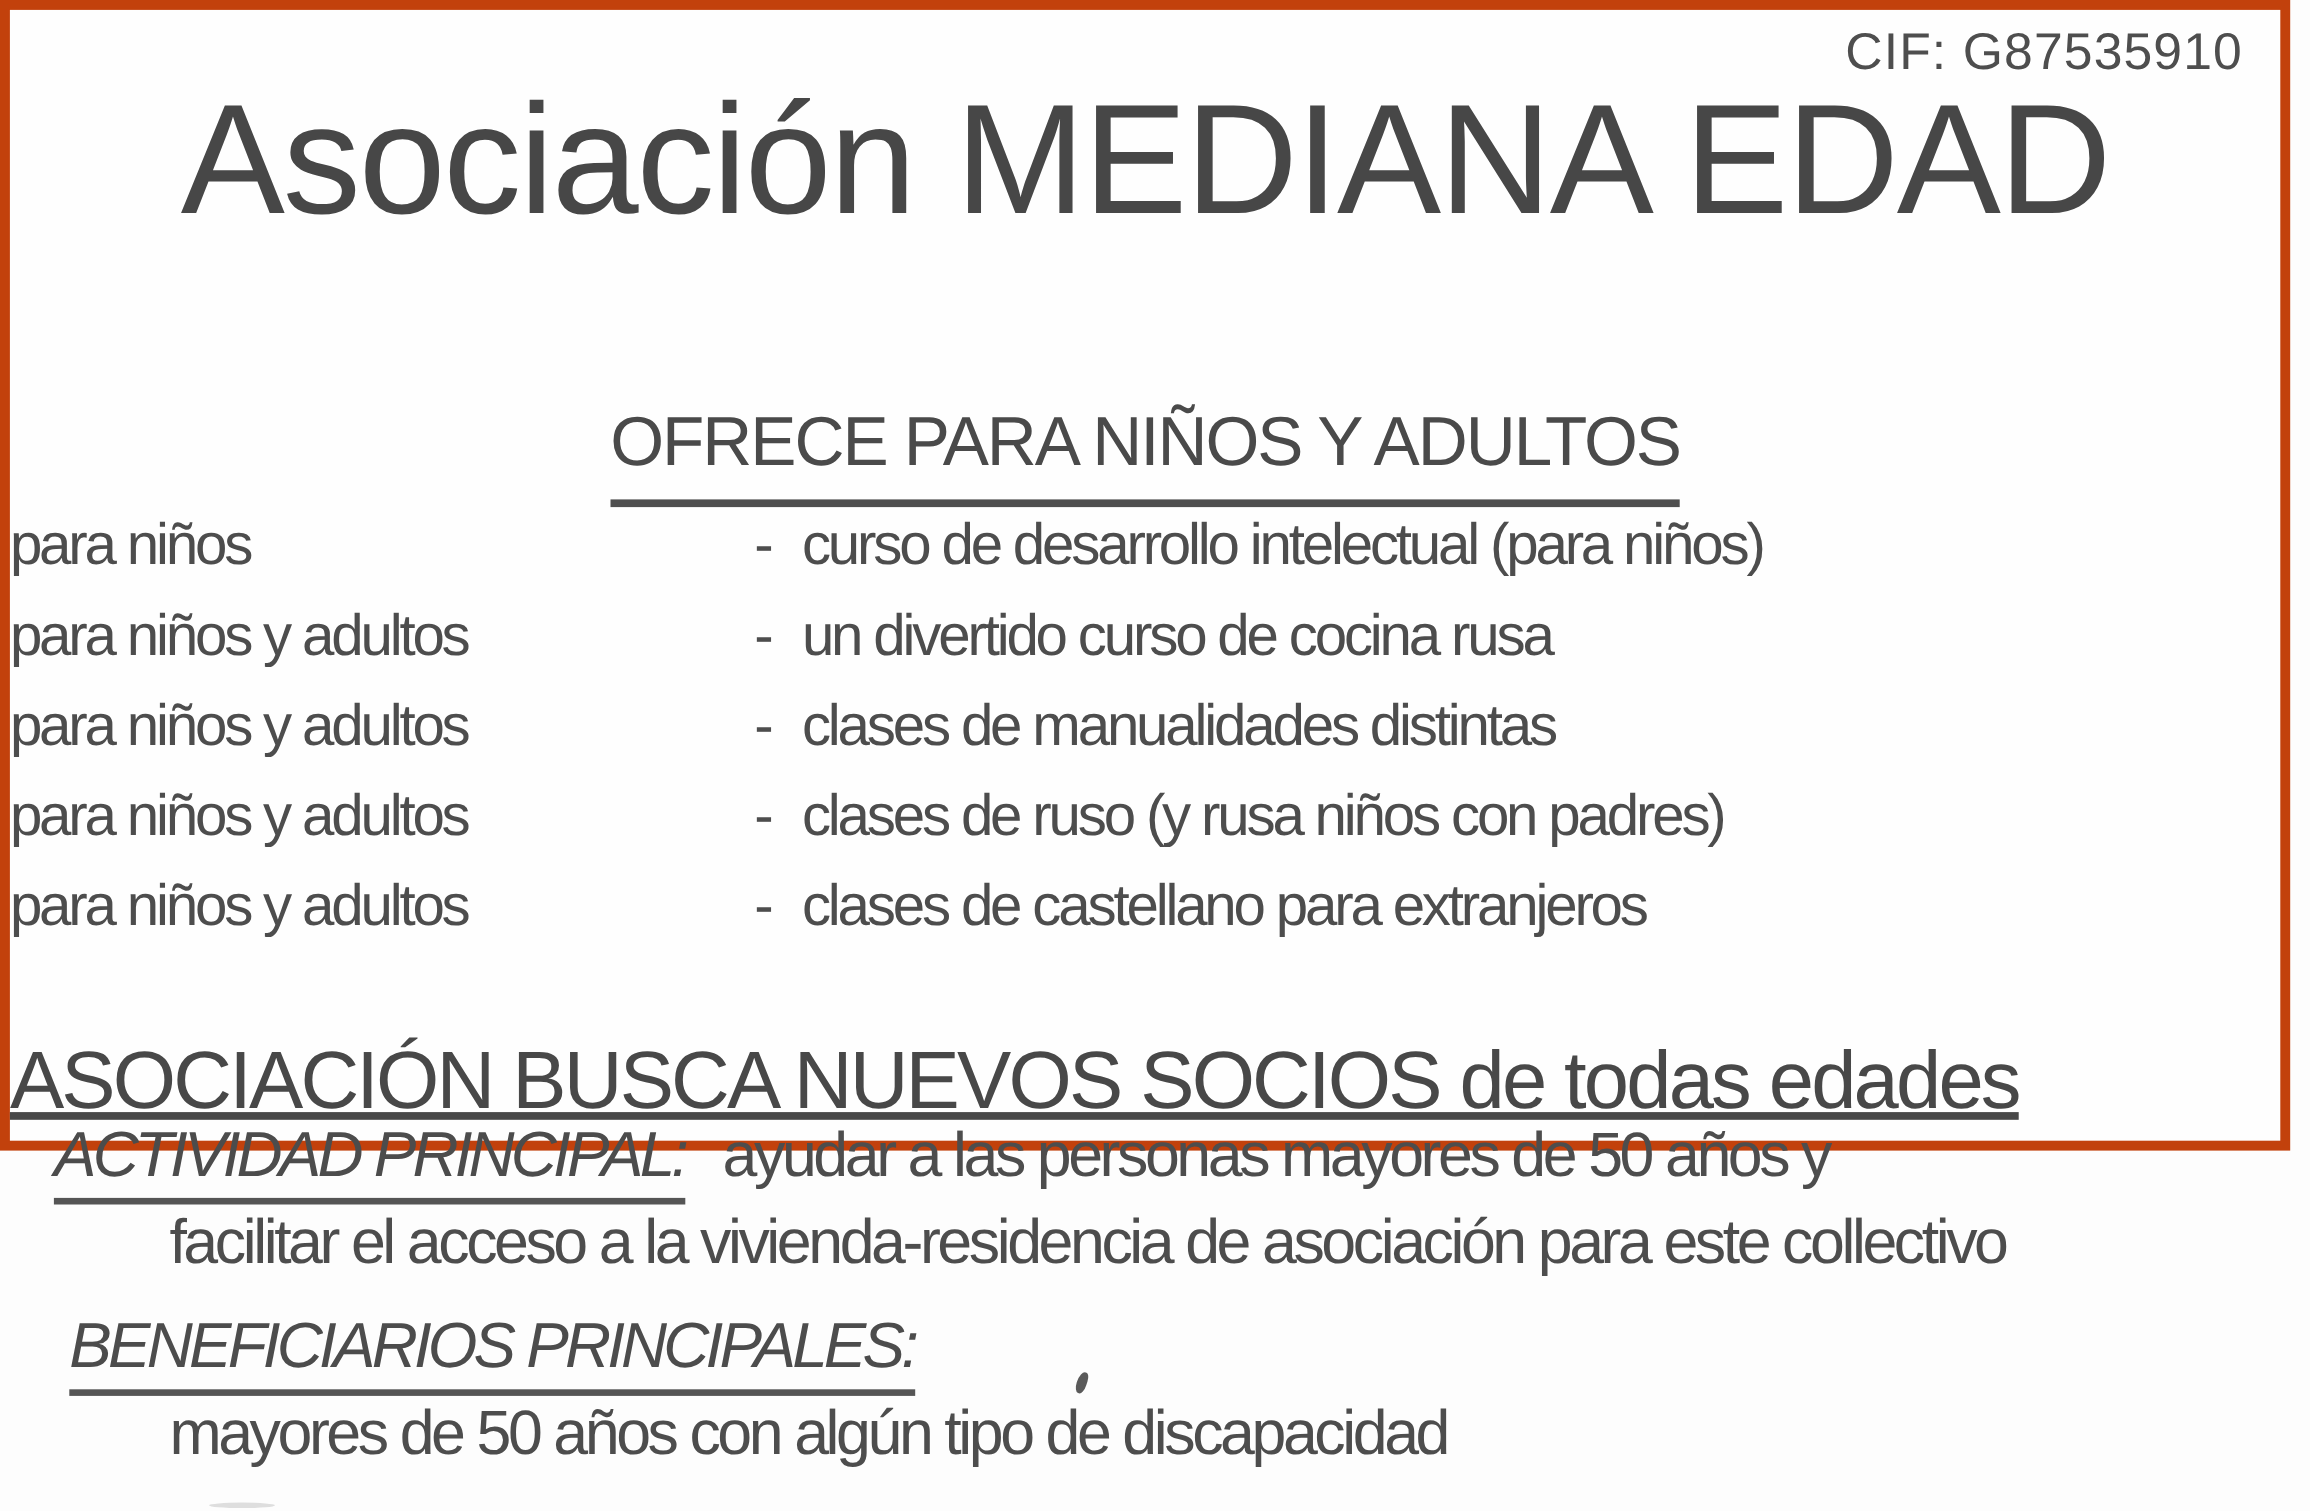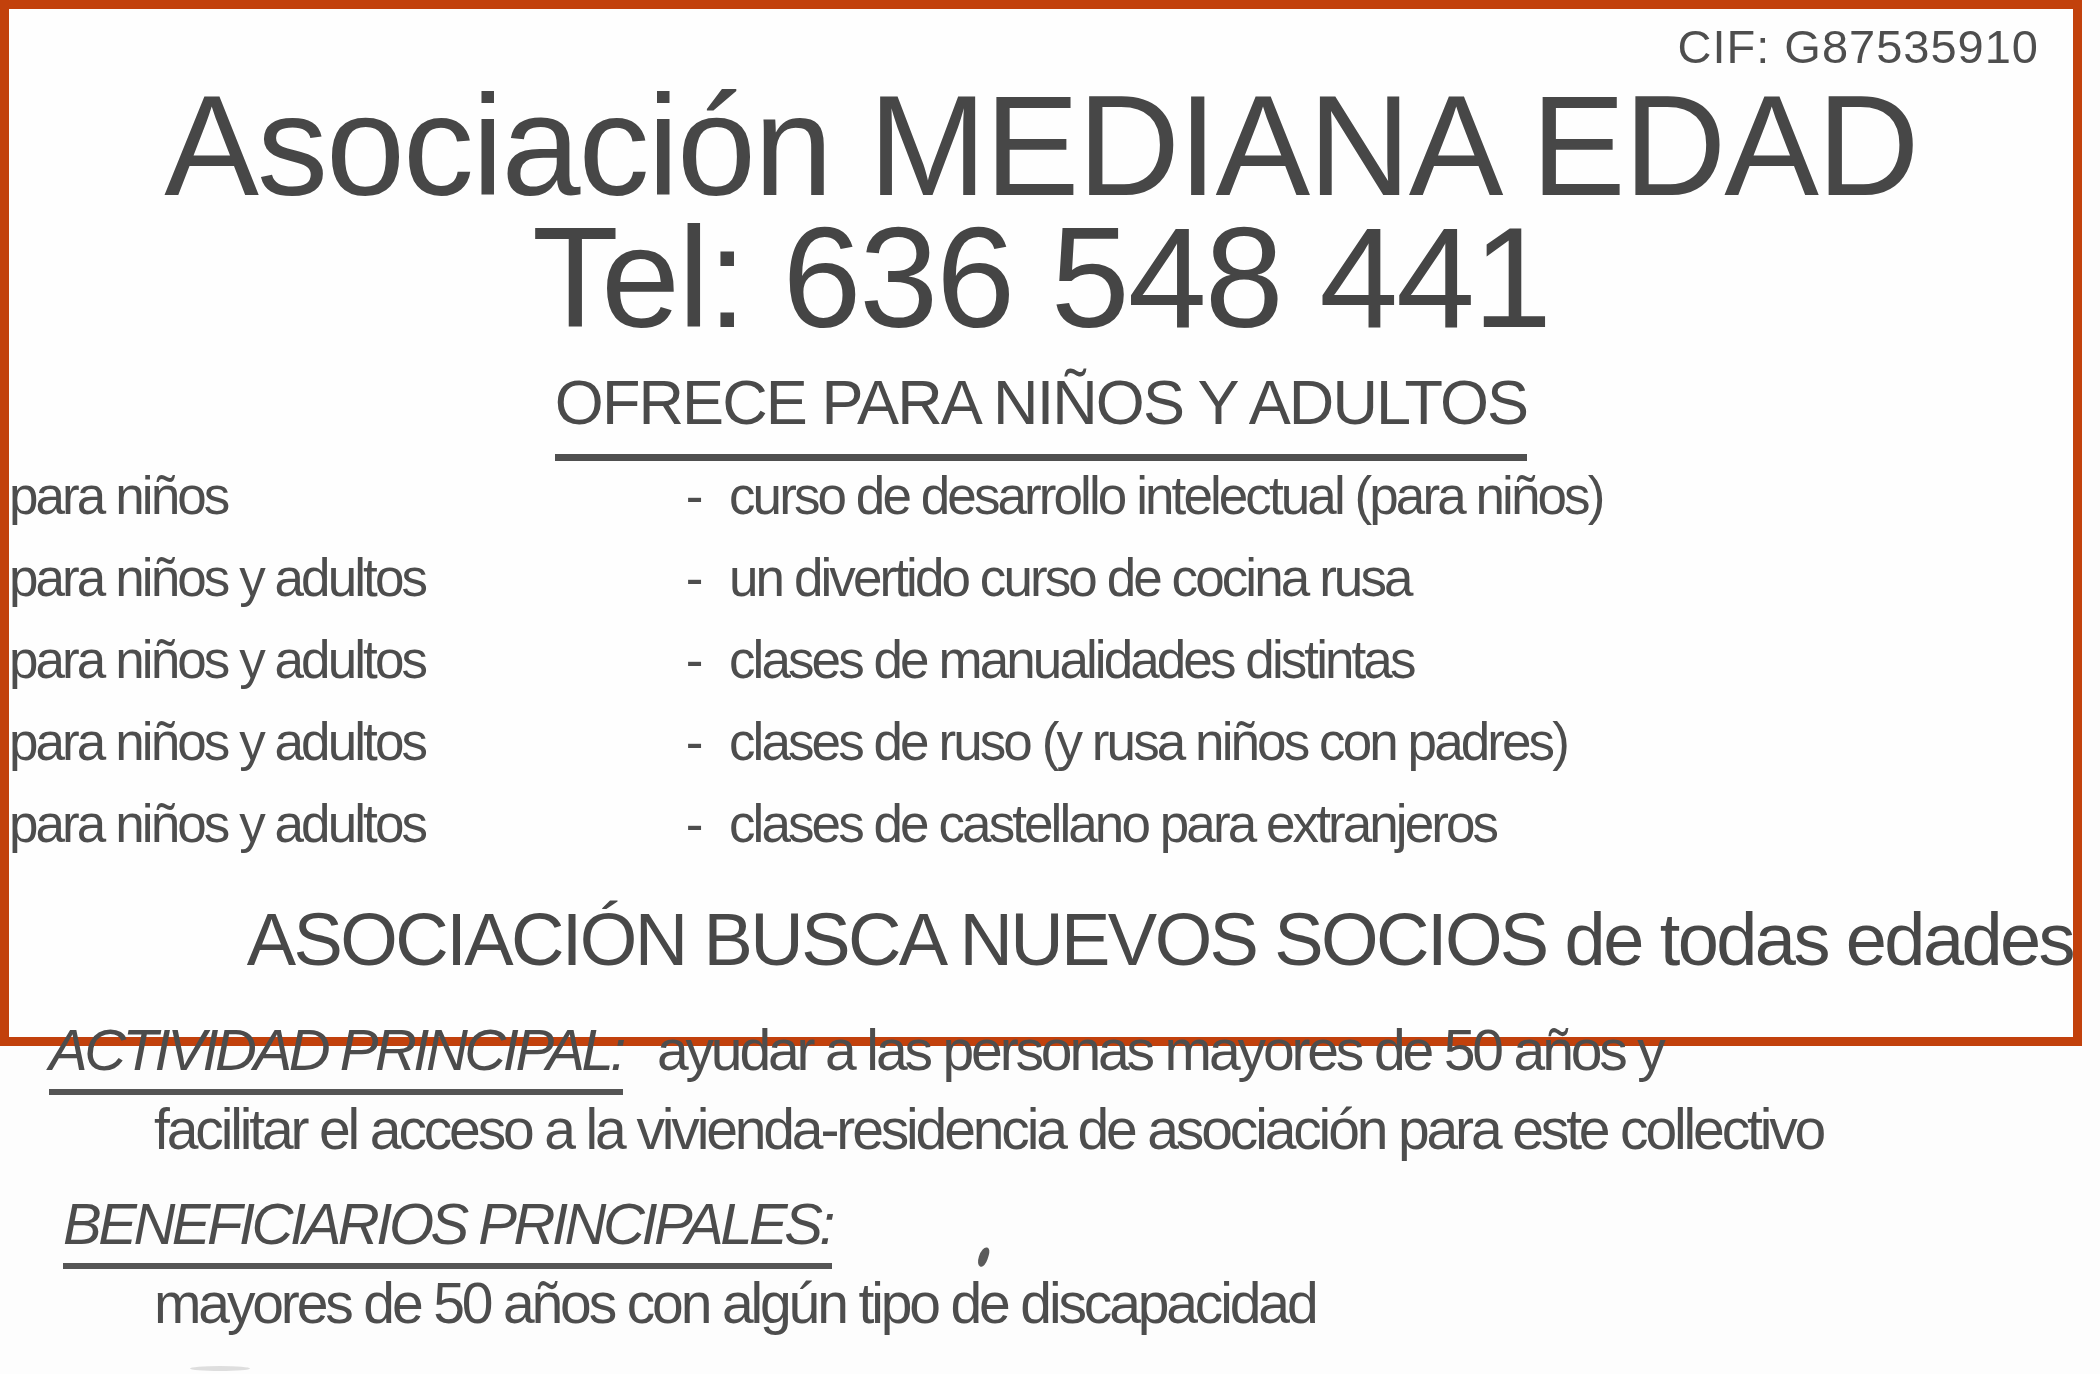--- a/index.html
+++ b/index.html
@@ -104,29 +104,30 @@
     width: 72px;
     text-align: center;
     vertical-align: top;
   }
   .offer-desc {
     display: inline-block;
     vertical-align: top;
   }
   .banner {
     position: absolute;
-    top: 894px;
-    left: 0;
-    width: 100%;
-    text-align: right;
+    top: 936px;
+    left: 0;
+    width: 100%;
+    text-align: left;
     font-size: 74px;
     letter-spacing: -0.035em;
     color: #484848;
     line-height: 1;
     white-space: nowrap;
+    text-decoration: underline;
   }
   .activity-line {
     position: absolute;
     top: 1008px;
     left: 40px;
     font-size: 58px;
     line-height: 1.15;
     white-space: nowrap;
   }
   .section-label {
@@ -196,21 +197,20 @@
 </head>
 <body>
 
 <div class="page">
   <div class="sheet">
 
     <div class="cif">CIF: G87535910</div>
 
     <div class="title">Asociación MEDIANA EDAD</div>
 
-    <div class="phone">Tel: 636 548 441</div>
 
     <div class="offers-heading-wrap">
       <span class="offers-heading">OFRECE PARA NIÑOS Y ADULTOS</span>
     </div>
 
     <div class="offers-list">
 
       <div class="offer-row">
         <span class="offer-audience">para niños</span><span class="offer-dash">-</span><span class="offer-desc">curso de desarrollo intelectual (para niños)</span>
       </div>

